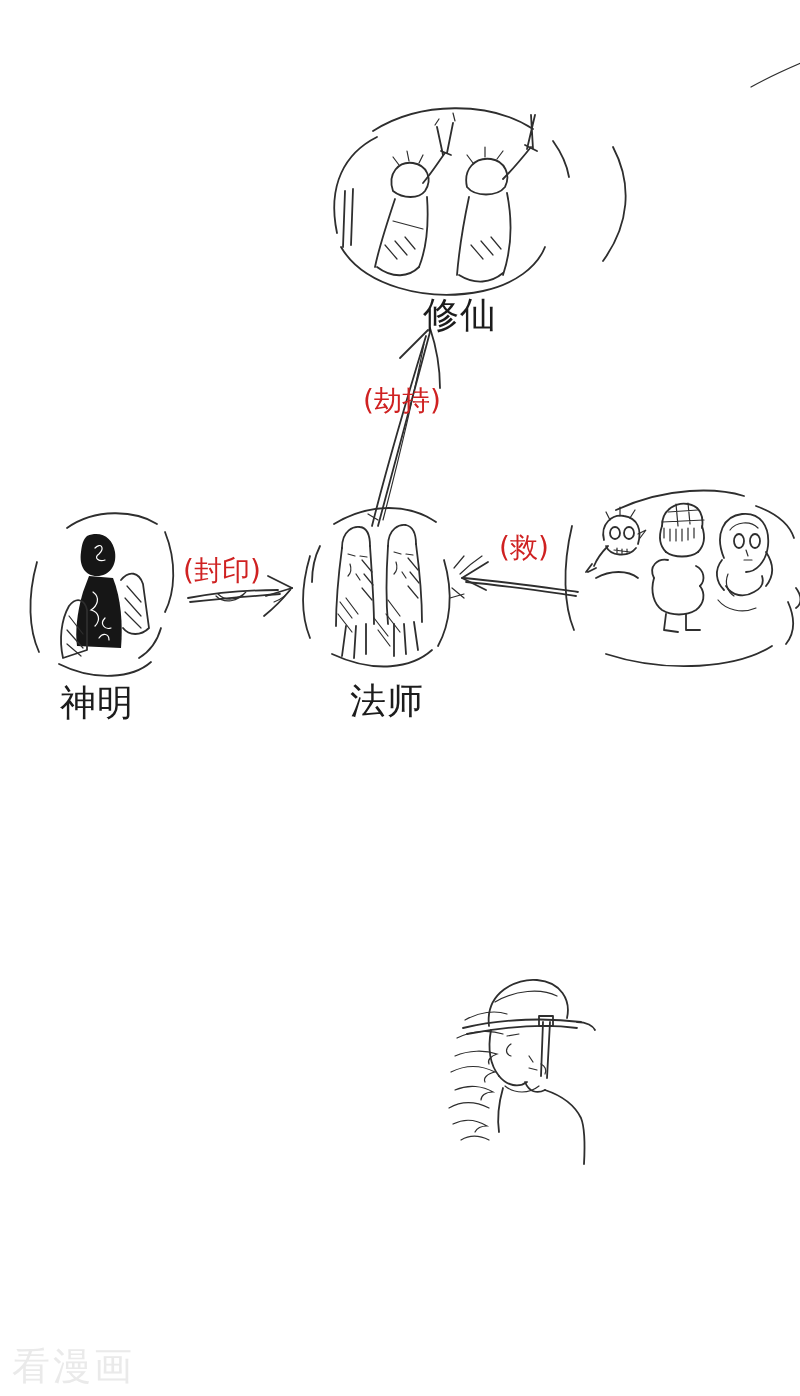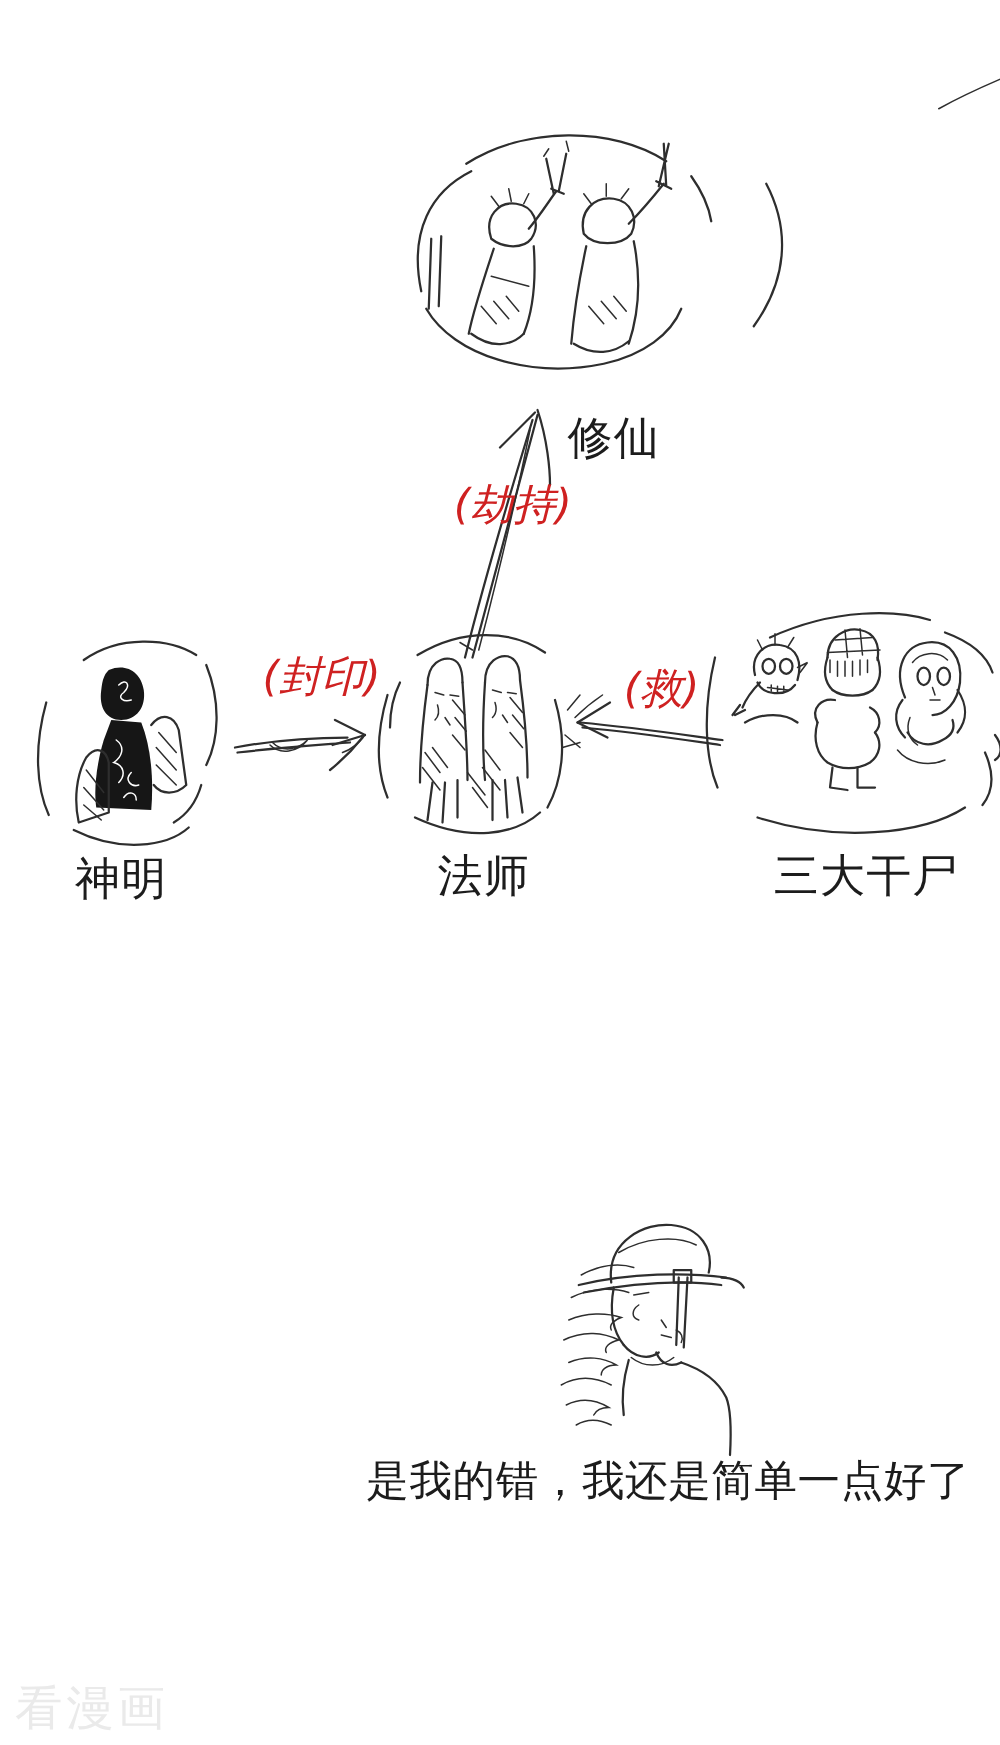--- a/index.html
+++ b/index.html
@@ -12,37 +12,37 @@
   svg.sketch{position:absolute;overflow:visible;}
   .s{stroke:var(--ink);fill:none;stroke-width:1.8;stroke-linecap:round;stroke-linejoin:round;}
   .h{stroke:var(--ink);fill:none;stroke-width:1.2;stroke-linecap:round;}
   .w{stroke:#ffffff;fill:none;stroke-width:1.2;stroke-linecap:round;}
   .f{fill:var(--silhouette);stroke:none;}
   .node-label{
     position:absolute;color:var(--label);font-size:36px;line-height:1.1;
     letter-spacing:1px;white-space:nowrap;
   }
   .edge-label{
-    position:absolute;color:var(--accent-red);font-size:34px;line-height:1.1;
-    letter-spacing:0px;white-space:nowrap;font-weight:500;font-style:italic;
+    position:absolute;color:var(--accent-red);font-size:28px;line-height:1.1;
+    letter-spacing:0px;white-space:nowrap;font-weight:500;
   }
   .caption{
     position:absolute;left:293px;top:1162px;color:var(--label);
     font-size:34px;letter-spacing:0.5px;white-space:nowrap;
   }
   .watermark{
     position:absolute;left:12px;top:1341px;color:var(--watermark);
     font-size:38px;letter-spacing:3px;white-space:nowrap;
   }
-  .lbl-xiuxian{left:454px;top:295px;margin-top:36px;}
+  .lbl-xiuxian{left:423px;top:295px;}
   .lbl-shenming{left:60px;top:684px;font-family:Liberation Serif, serif;}
   .lbl-fashi{left:350px;top:684px;font-family:Liberation Mono, monospace;}
   .lbl-ganshi{left:619px;top:682px;}
   .lbl-jiechi{left:363px;top:386px;}
-  .lbl-fengyin{left:183px;top:524px;margin-left:27px;}
+  .lbl-fengyin{left:183px;top:556px;}
   .lbl-jiu{left:499px;top:533px;}
 </style>
 </head>
 <body>
 
 <div id="canvas">
 
   <svg class="sketch" style="left:315px;top:95px;" width="330" height="215" viewBox="0 0 330 215">
     <g>
       <path class="s" d="M62,42 C30,58 12,90 22,138"></path>
@@ -232,23 +232,21 @@
     </g>
   </svg>
 
   <svg class="sketch" style="left:745px;top:55px;" width="58" height="38" viewBox="0 0 58 38">
     <path class="h" d="M6,32 C24,22 42,14 56,8"></path>
   </svg>
 
   <div class="node-label lbl-xiuxian">修仙</div>
   <div class="node-label lbl-shenming">神明</div>
   <div class="node-label lbl-fashi">法师</div>
-  <div class="node-label lbl-ganshi">三大干尸</div>
 
   <div class="edge-label lbl-jiechi">(劫持)</div>
   <div class="edge-label lbl-fengyin">(封印)</div>
   <div class="edge-label lbl-jiu">(救)</div>
 
-  <div class="caption">是我的错，我还是简单一点好了</div>
 
   <div class="watermark">看漫画</div>
 
 </div>
 
 </body></html>

